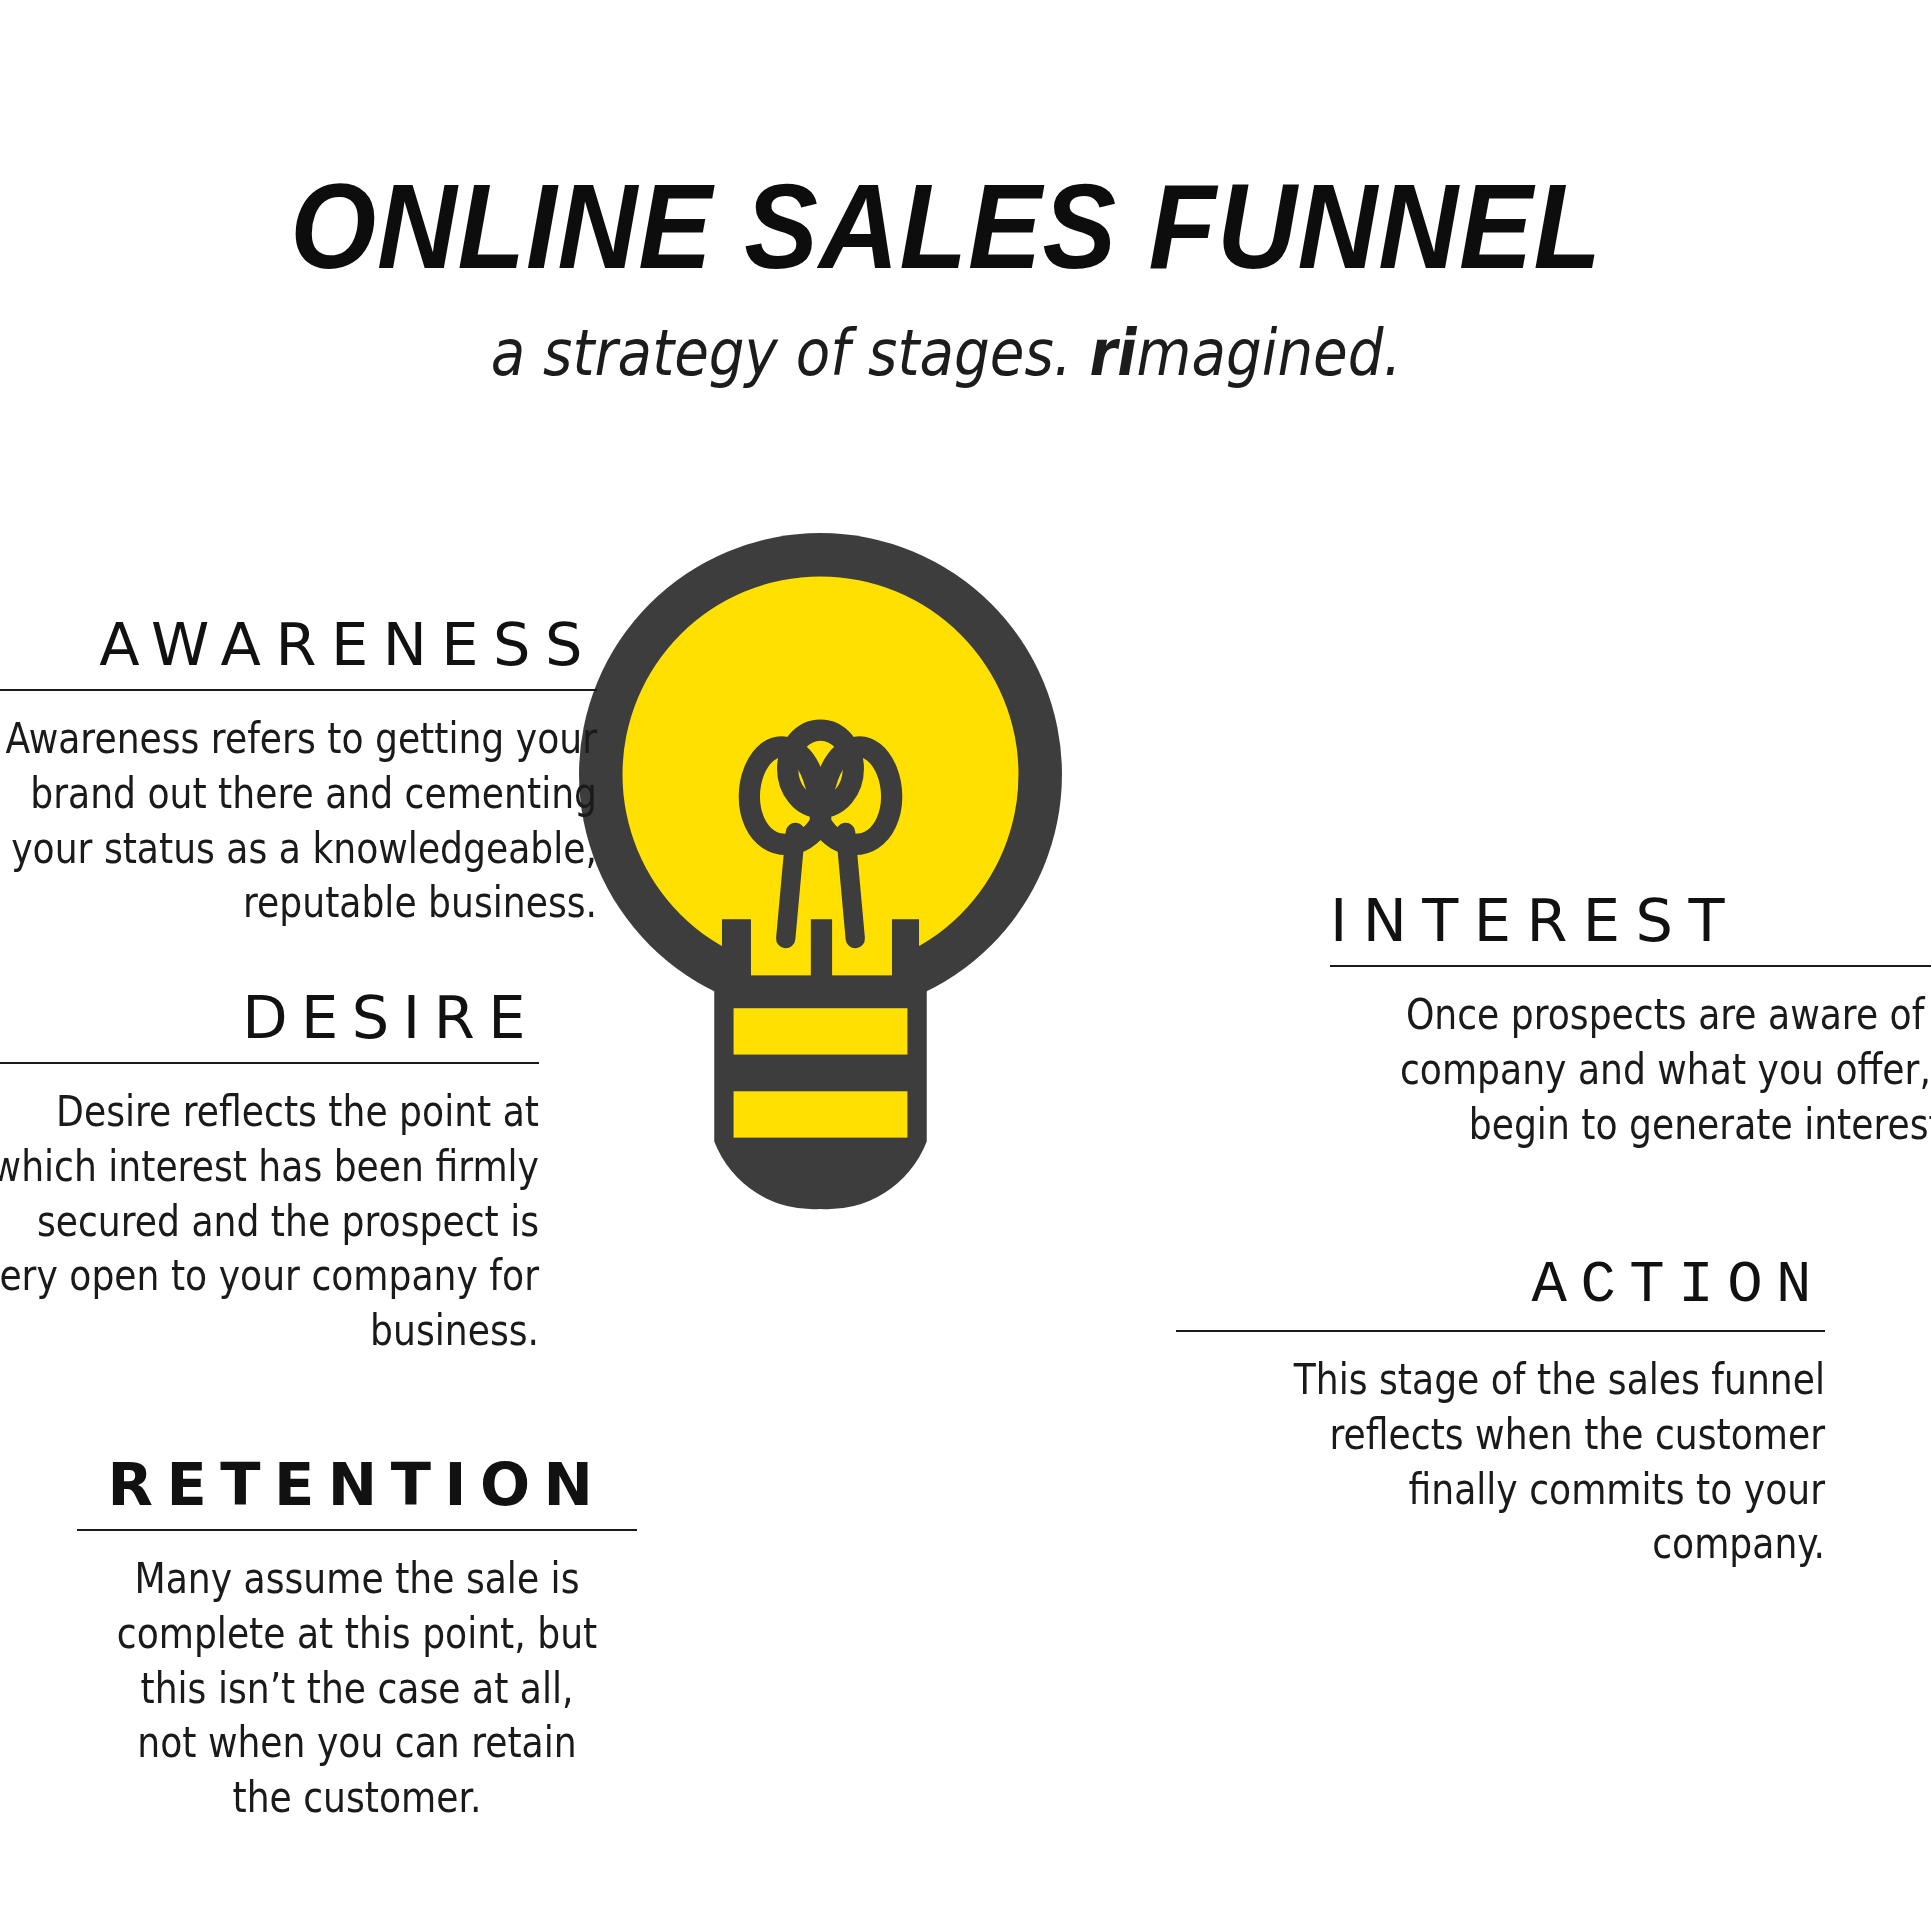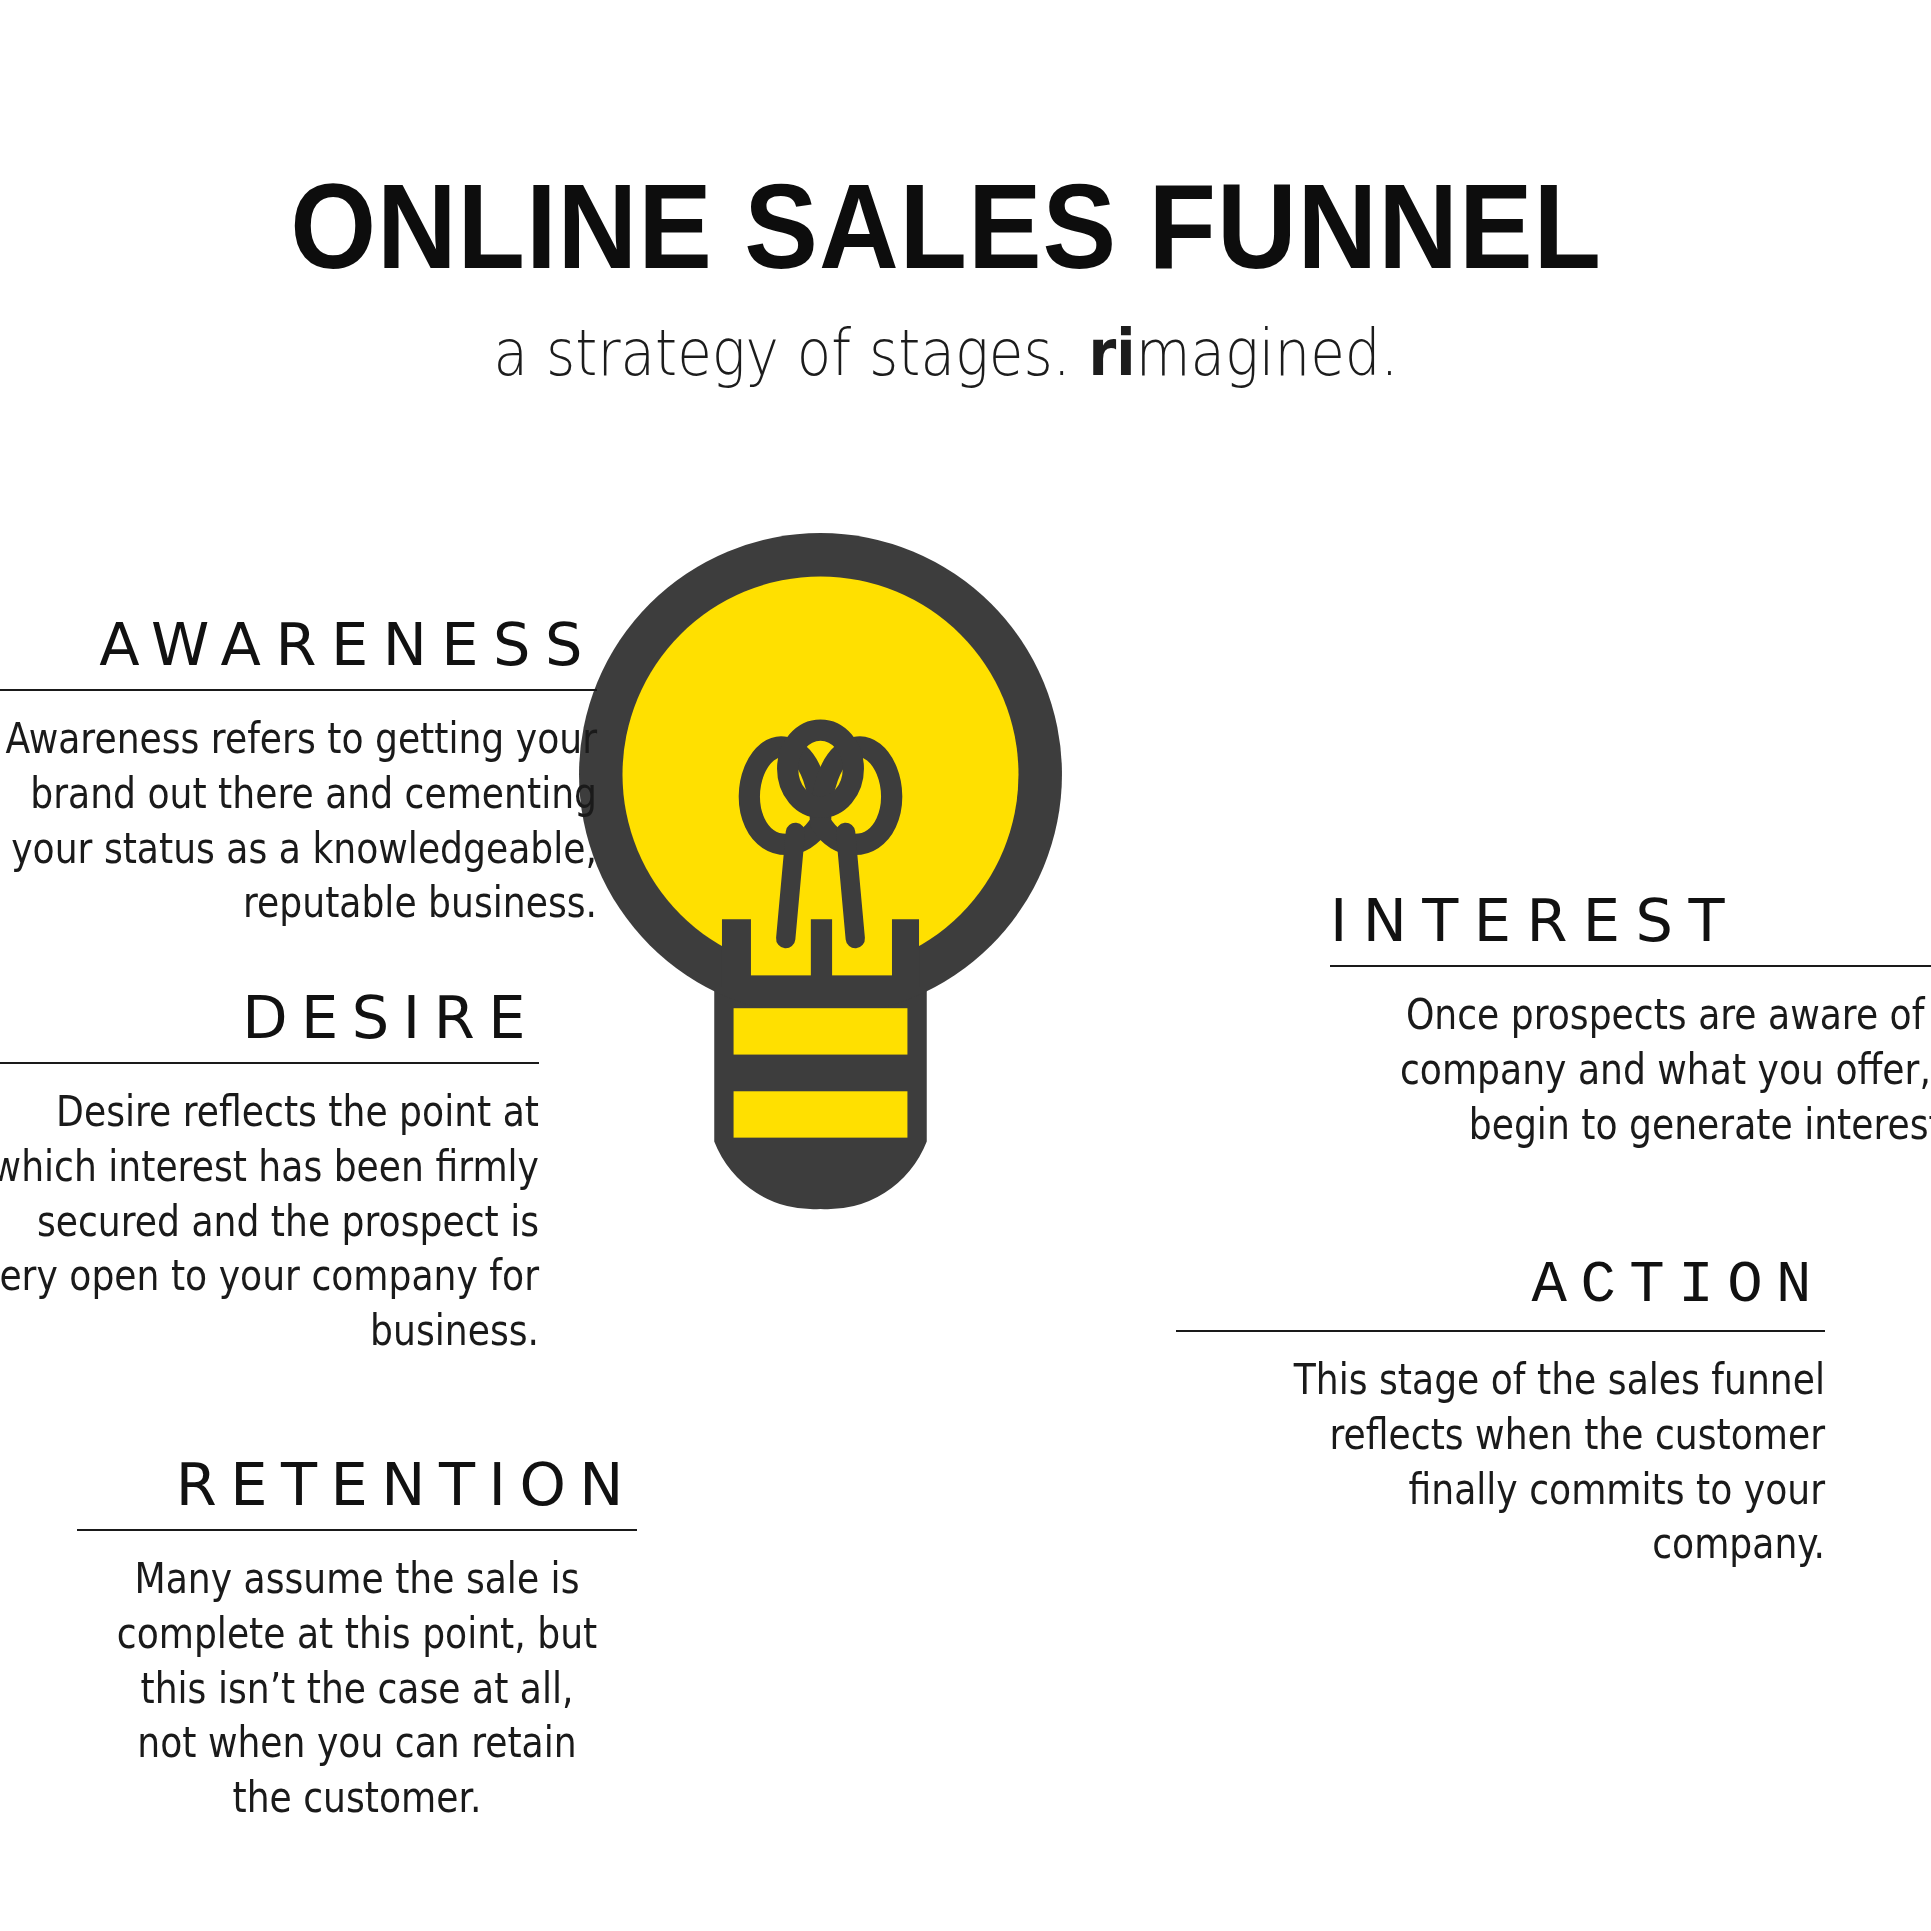--- a/index.html
+++ b/index.html
@@ -18,20 +18,21 @@
     color: #1a1a1a;
   }
 
   
   #header {
     position: absolute;
     top: 0;
     left: 0;
     width: 1892px;
     text-align: center;
+    font-style: italic;
   }
   #main-title {
     margin: 0;
     padding-top: 166px;
     font-family: "Liberation Sans", "DejaVu Sans", sans-serif;
     font-weight: 700;
     font-size: 120px;
     letter-spacing: 1px;
     line-height: 1.0;
     color: #0d0d0d;
@@ -89,21 +90,21 @@
   .stage-left-clip .stage-title { text-align: right; }
   .stage-left-clip .stage-body  { text-align: right; transform-origin: right top; }
 
   
   .stage-right-clip .stage-title { text-align: left; }
   .stage-right-clip .stage-body  { text-align: center; transform-origin: center top; }
 
   .stage-right-align .stage-title { text-align: right; font-family: Liberation Mono, monospace; }
   .stage-right-align .stage-body  { text-align: right; transform-origin: right top; }
 
-  .stage-center .stage-title { text-align: right; }
+  .stage-center .stage-title { text-align: center; font-weight: bold; }
   .stage-center .stage-body  { text-align: center; transform-origin: center top; }
 
   
   #stage-awareness { left: -145px; top: 614px;  width: 742px; }
   #stage-desire    { left: -145px; top: 987px; width: 684px; }
   #stage-retention { left: 77px;   top: 1454px; width: 560px; }
   #stage-interest  { left: 1330px; top: 890px;  width: 763px; }
   #stage-action    { left: 1176px; top: 1255px; width: 649px; }
 
   #stage-interest .stage-title { letter-spacing: 15.4px; }

